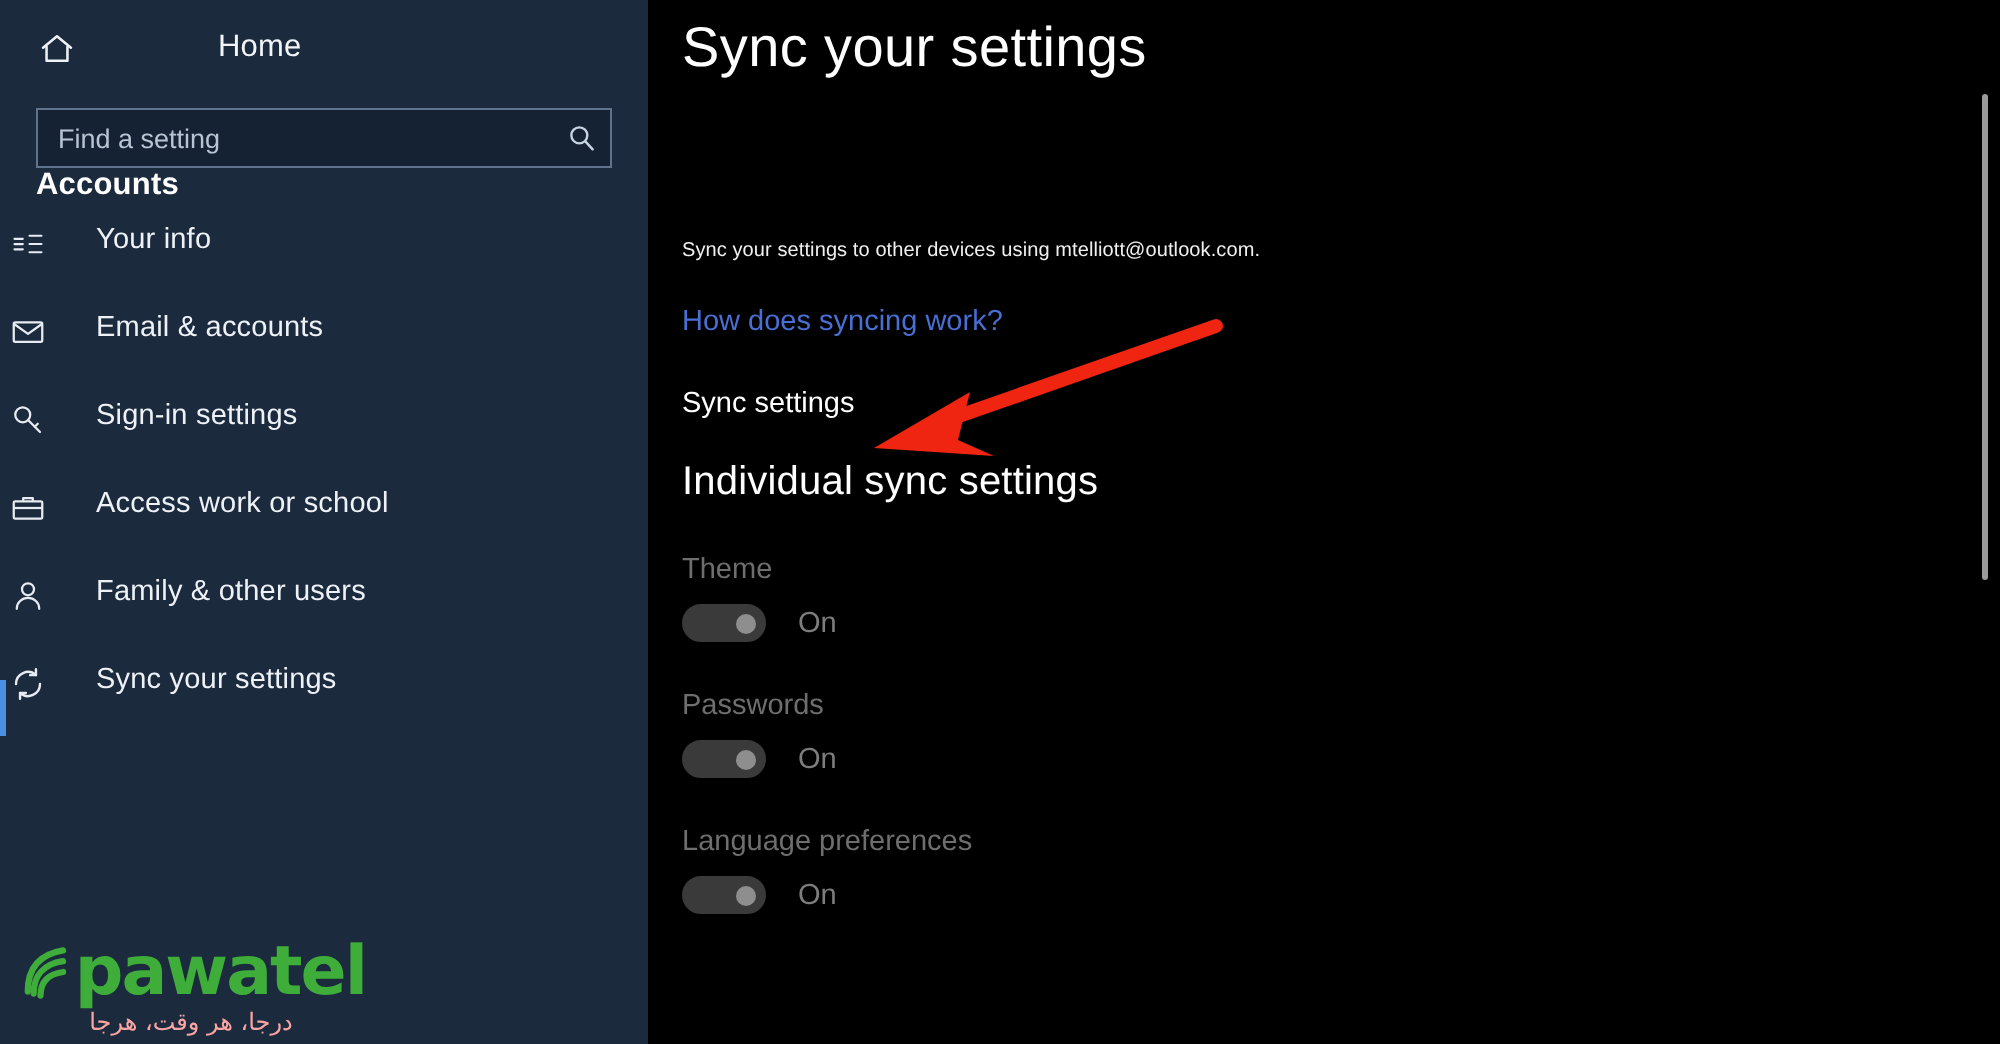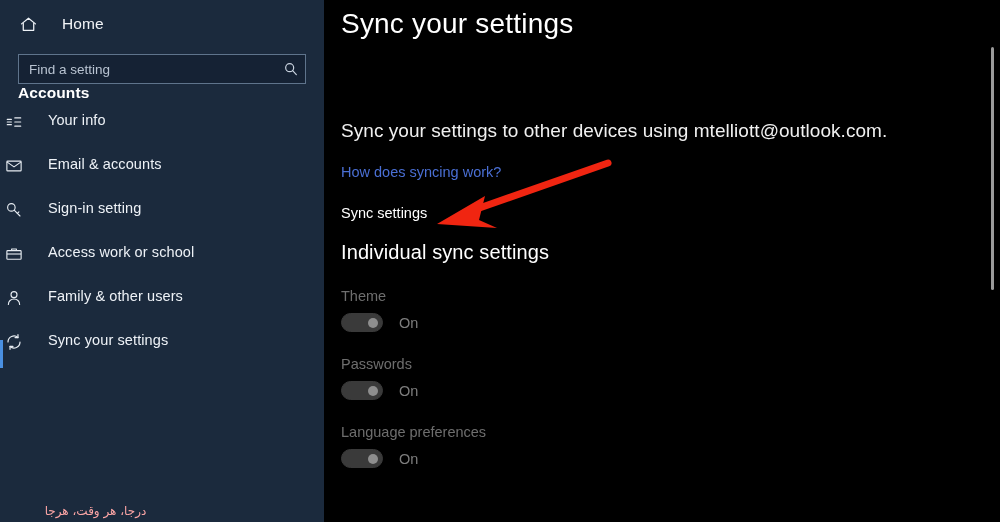--- a/index.html
+++ b/index.html
@@ -29,20 +29,21 @@
     background: #1b2a3d;
     box-sizing: border-box;
   }
   .home-row {
     display: flex;
     align-items: center;
     height: 32px;
     margin-top: 8px;
     padding-left: 18px;
     cursor: default;
+    gap: 47px;
   }
   .home-icon {
     width: 20px;
     height: 20px;
     display: flex;
     align-items: center;
     justify-content: center;
     flex: 0 0 20px;
   }
   .home-label {
@@ -170,21 +171,21 @@
   }
   .page-title {
     color: #ffffff;
     font-size: 28px;
     font-weight: normal;
     margin: 8px 0 0 0;
     letter-spacing: .2px;
   }
   .sync-desc {
     color: #f0f0f0;
-    font-size: 19px;
+    font-size: 10px;
     margin-top: 80px;
     letter-spacing: .05px;
   }
   .sync-link {
     display: inline-block;
     color: #4a6fd4;
     font-size: 14.5px;
     margin-top: 22px;
     text-decoration: none;
     cursor: pointer;
@@ -338,21 +339,21 @@
 
       <li class="nav-item">
         <span class="sel-bar"></span>
         <span class="nav-icon">
           <svg width="18" height="18" viewBox="0 0 24 24" fill="none" stroke="#e7ecf2" stroke-width="1.5" stroke-linecap="round">
             <circle cx="8.5" cy="8.5" r="5"></circle>
             <path d="M12.2 12.2 20 20"></path>
             <path d="M16.5 16.5l2-2"></path>
           </svg>
         </span>
-        <span class="nav-label">Sign-in setting</span>
+        <span class="nav-label">Sign-in settings</span>
       </li>
 
       <li class="nav-item">
         <span class="sel-bar"></span>
         <span class="nav-icon">
           <svg width="18" height="18" viewBox="0 0 24 24" fill="none" stroke="#e7ecf2" stroke-width="1.5" stroke-linejoin="round">
             <rect x="2.5" y="7.5" width="19" height="11.5" rx="1"></rect>
             <path d="M8.8 7.5V5.4h6.4v2.1"></path>
             <path d="M2.5 12h19"></path>
           </svg>
@@ -380,20 +381,30 @@
             <path d="M17.3 2.2v3.9h-3.9"></path>
             <path d="M6.7 21.8v-3.9h3.9"></path>
           </svg>
         </span>
         <span class="nav-label">Sync your settings</span>
       </li>
 
     </ul>
 
     <div class="watermark">
+      <div class="wm-main">
+        <svg width="30" height="32" viewBox="0 0 30 32">
+          <g fill="none" stroke="#3ead3a" stroke-width="3.2" stroke-linecap="round">
+            <path d="M6 26 C6 14, 12 7, 24 5"></path>
+            <path d="M9 27 C9 18, 14 12, 24 10.5"></path>
+            <path d="M12.5 28 C12.5 21, 16.5 17, 24 16"></path>
+          </g>
+        </svg>
+        <span class="wm-text">pawatel</span>
+      </div>
       <div class="wm-sub">درجا، هر وقت، هرجا</div>
     </div>
 
   </div>
 
   <div class="content">
 
     <h1 class="page-title">Sync your settings</h1>
 
     <div class="sync-desc">Sync your settings to other devices using mtelliott@outlook.com.</div>

